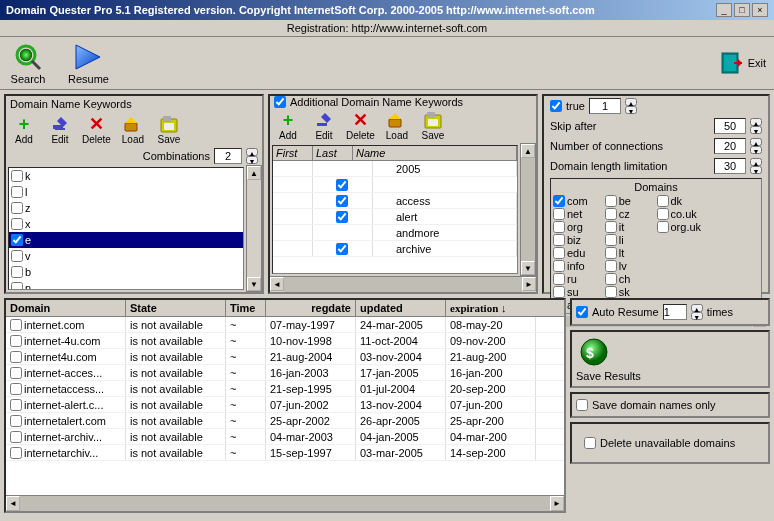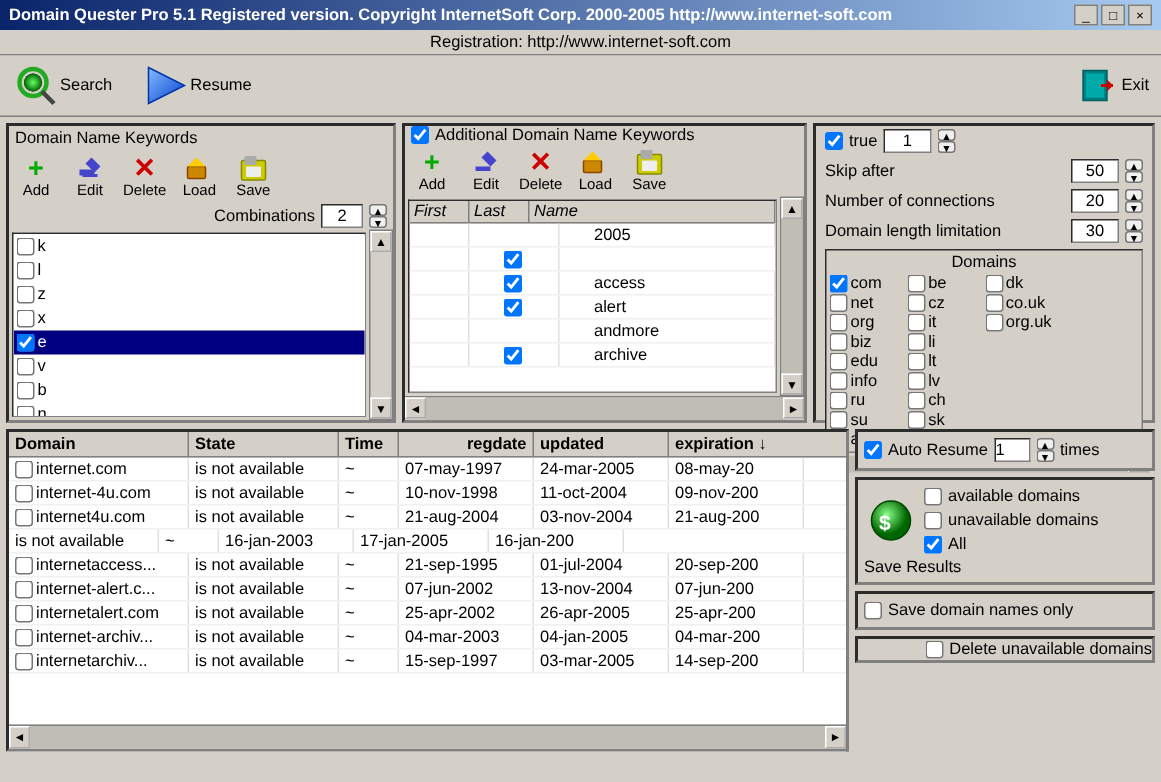--- a/index.html
+++ b/index.html
@@ -52,21 +52,21 @@
     .toolbar {
       background: #d4d0c8;
       display: flex;
       align-items: center;
       padding: 4px 8px;
       gap: 20px;
       border-bottom: 1px solid #808080;
     }
     .toolbar-btn {
       display: flex;
-      flex-direction: row;
+      flex-direction: column;
       align-items: center;
       cursor: pointer;
       min-width: 40px;
     }
     .toolbar-icon {
       width: 32px;
       height: 32px;
       display: flex;
       align-items: center;
       justify-content: center;
@@ -775,21 +775,21 @@
 
   <div style="display:flex;gap:4px;flex:1;min-height:0;">
 
     <div class="bottom-table-area" style="flex:1;">
       <div class="table-header">
         <div class="th" style="width:120px;">Domain</div>
         <div class="th" style="width:100px;">State</div>
         <div class="th" style="width:40px;">Time</div>
         <div class="th" style="width:90px;text-align:right;">regdate</div>
         <div class="th" style="width:90px;">updated</div>
-        <div class="th" style="width:90px;">expiration ↓</div>
+        <div class="th" style="width:90px;font-family:Liberation Serif, serif;">expiration ↓</div>
       </div>
       <div class="table-body">
         <div class="table-row">
           <div class="td col-domain">
               <input type="checkbox" style="">
               <span>internet.com</span>
             </div>
           <div class="td col-state">is not available</div>
           <div class="td col-time">~</div>
           <div class="td col-regdate">07-may-1997</div>
@@ -812,20 +812,24 @@
               <input type="checkbox" style="">
               <span>internet4u.com</span>
             </div>
           <div class="td col-state">is not available</div>
           <div class="td col-time">~</div>
           <div class="td col-regdate">21-aug-2004</div>
           <div class="td col-updated">03-nov-2004</div>
           <div class="td col-expiration">21-aug-200</div>
         </div>
         <div class="table-row">
+          <div class="td col-domain">
+              <input type="checkbox" style="">
+              <span>internet-acces...</span>
+            </div>
           <div class="td col-state">is not available</div>
           <div class="td col-time">~</div>
           <div class="td col-regdate">16-jan-2003</div>
           <div class="td col-updated">17-jan-2005</div>
           <div class="td col-expiration">16-jan-200</div>
         </div>
         <div class="table-row">
           <div class="td col-domain">
               <input type="checkbox" style="">
               <span>internetaccess...</span>
@@ -911,46 +915,32 @@
               <defs>
                   <radialGradient id="sg2" cx="40%" cy="35%">
                     <stop offset="0%" stop-color="#88ff88"></stop>
                     <stop offset="100%" stop-color="#006600"></stop>
                   </radialGradient>
                 </defs>
               <circle cx="18" cy="16" r="13" fill="url(#sg2)" stroke="#004400" stroke-width="1"></circle>
               <text x="10" y="22" font-size="14" fill="white" font-weight="bold">$</text>
             </svg>
           </div>
-          <div style="display:flex;flex-direction:column;gap:2px;">
-            <div class="checkbox-row">
-              <input type="checkbox" style="">
-              <span>available domains</span>
-            </div>
-            <div class="checkbox-row">
-              <input type="checkbox" style="">
-              <span>unavailable domains</span>
-            </div>
-            <div class="checkbox-row">
-              <input type="checkbox" checked="" style="">
-              <span>All</span>
-            </div>
-          </div>
         </div>
         <span style="font-size:11px;font-weight:normal;">Save Results</span>
       </div>
 
       <div class="panel" style="padding:4px;">
         <div class="checkbox-row">
           <input type="checkbox" style="">
           <span>Save domain names only</span>
         </div>
       </div>
 
-      <div class="panel" style="padding:0;align-items:flex-end;">
+      <div class="panel" style="padding:12px;">
         <div class="checkbox-row">
           <input type="checkbox" style="">
           <span>Delete unavailable domains</span>
         </div>
       </div>
     </div>
   </div>
 </div>
 
 </body></html>

